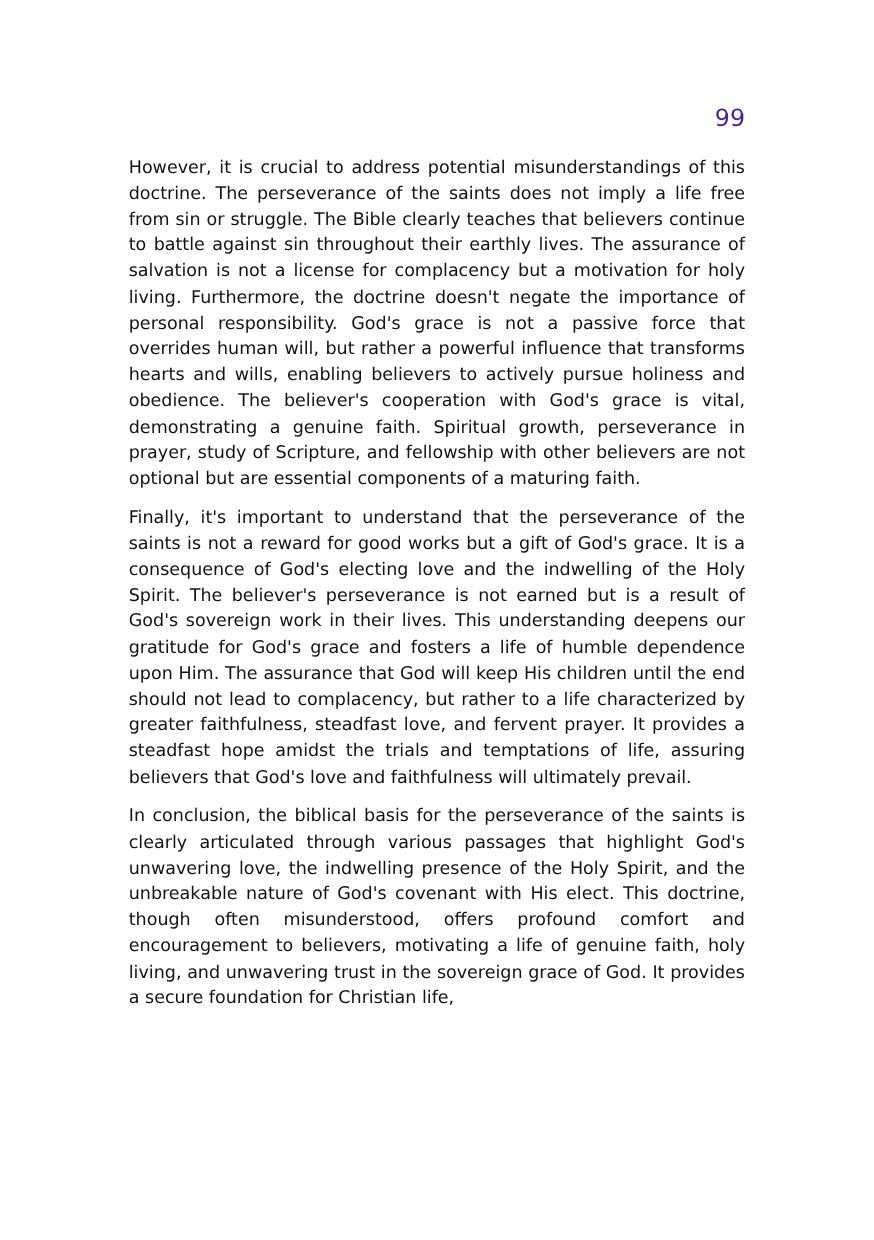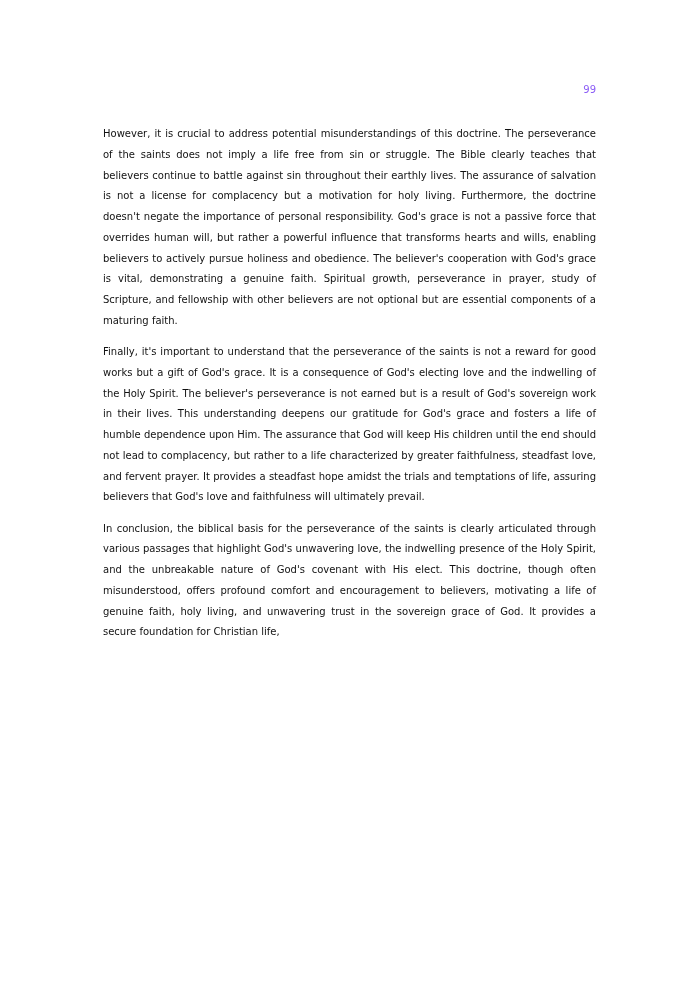--- a/index.html
+++ b/index.html
@@ -1,23 +1,23 @@
 <!DOCTYPE html>
 <html><head>
 <meta charset="utf-8">
 <style>
   html, body { margin: 0; padding: 0; background: #ffffff; }
   body { width: 699px; height: 992px; position: relative; overflow: hidden; }
   .page-number {
     position: absolute; top: 84px; right: 103px;
-    font-family: "DejaVu Sans", sans-serif; font-size: 10px; color: #8b5cf6;
+    font-family: "DejaVu Sans", sans-serif; font-size: 19px; color: #4c1d95;
   }
   .body-text {
     position: absolute; left: 103px; top: 124px; width: 493px;
-    font-family: "DejaVu Sans", sans-serif; font-size: 10px; line-height: 20.75px;
+    font-family: "DejaVu Sans", sans-serif; font-size: 14px; line-height: 20.75px;
     color: #111; text-align: justify;
   }
   .body-text p { margin: 0 0 10.5px 0; }
 </style>
 </head>
 <body>
 
 <div class="page-number">99</div>
 
 <div class="body-text">

